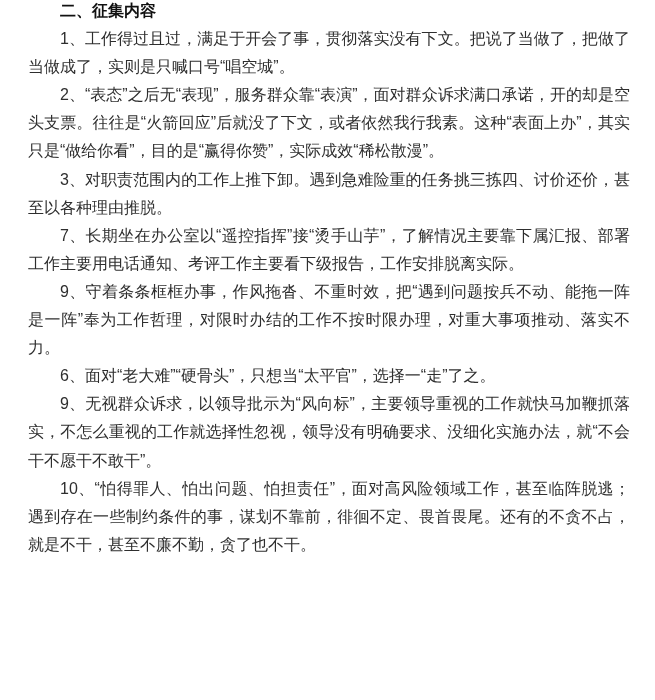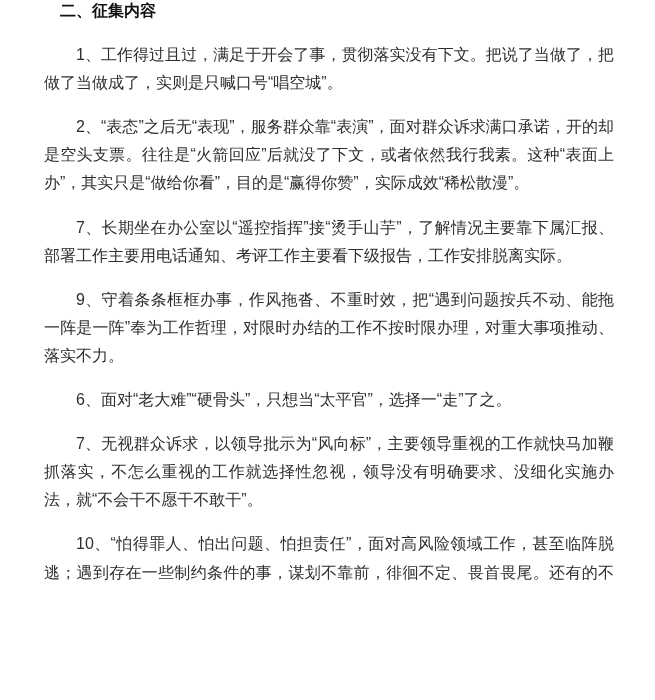--- a/index.html
+++ b/index.html
@@ -26,29 +26,30 @@
   }
   .heading {
     margin: -3px 0 0 0;
     font-size: 16px;
     font-weight: 700;
     color: #111111;
     text-indent: 2em;
     line-height: 28.1px;
   }
   .para {
-    margin: 16px;
+    margin: 0;
     text-indent: 2em;
   }
 </style>
 </head>
 <body>
 
 <div class="doc">
   <h2 class="heading">二、征集内容</h2>
   <p class="para">1、工作得过且过，满足于开会了事，贯彻落实没有下文。把说了当做了，把做了当做成了，实则是只喊口号“唱空城”。</p>
   <p class="para">2、“表态”之后无“表现”，服务群众靠“表演”，面对群众诉求满口承诺，开的却是空头支票。往往是“火箭回应”后就没了下文，或者依然我行我素。这种“表面上办”，其实只是“做给你看”，目的是“赢得你赞”，实际成效“稀松散漫”。</p>
+  <p class="para">3、对职责范围内的工作上推下卸。遇到急难险重的任务挑三拣四、讨价还价，甚至以各种理由推脱。</p>
   <p class="para">7、长期坐在办公室以“遥控指挥”接“烫手山芋”，了解情况主要靠下属汇报、部署工作主要用电话通知、考评工作主要看下级报告，工作安排脱离实际。</p>
   <p class="para">9、守着条条框框办事，作风拖沓、不重时效，把“遇到问题按兵不动、能拖一阵是一阵”奉为工作哲理，对限时办结的工作不按时限办理，对重大事项推动、落实不力。</p>
   <p class="para">6、面对“老大难”“硬骨头”，只想当“太平官”，选择一“走”了之。</p>
-  <p class="para">7、无视群众诉求，以领导批示为“风向标”，主要领导重视的工作就快马加鞭抓落实，不怎么重视的工作就选择性忽视，领导没有明确要求、没细化实施办法，就“不会干不愿干不敢干”。</p>
+  <p class="para">9、无视群众诉求，以领导批示为“风向标”，主要领导重视的工作就快马加鞭抓落实，不怎么重视的工作就选择性忽视，领导没有明确要求、没细化实施办法，就“不会干不愿干不敢干”。</p>
   <p class="para">10、“怕得罪人、怕出问题、怕担责任”，面对高风险领域工作，甚至临阵脱逃；遇到存在一些制约条件的事，谋划不靠前，徘徊不定、畏首畏尾。还有的不贪不占，就是不干，甚至不廉不勤，贪了也不干。</p>
 </div>
 
 </body></html>

